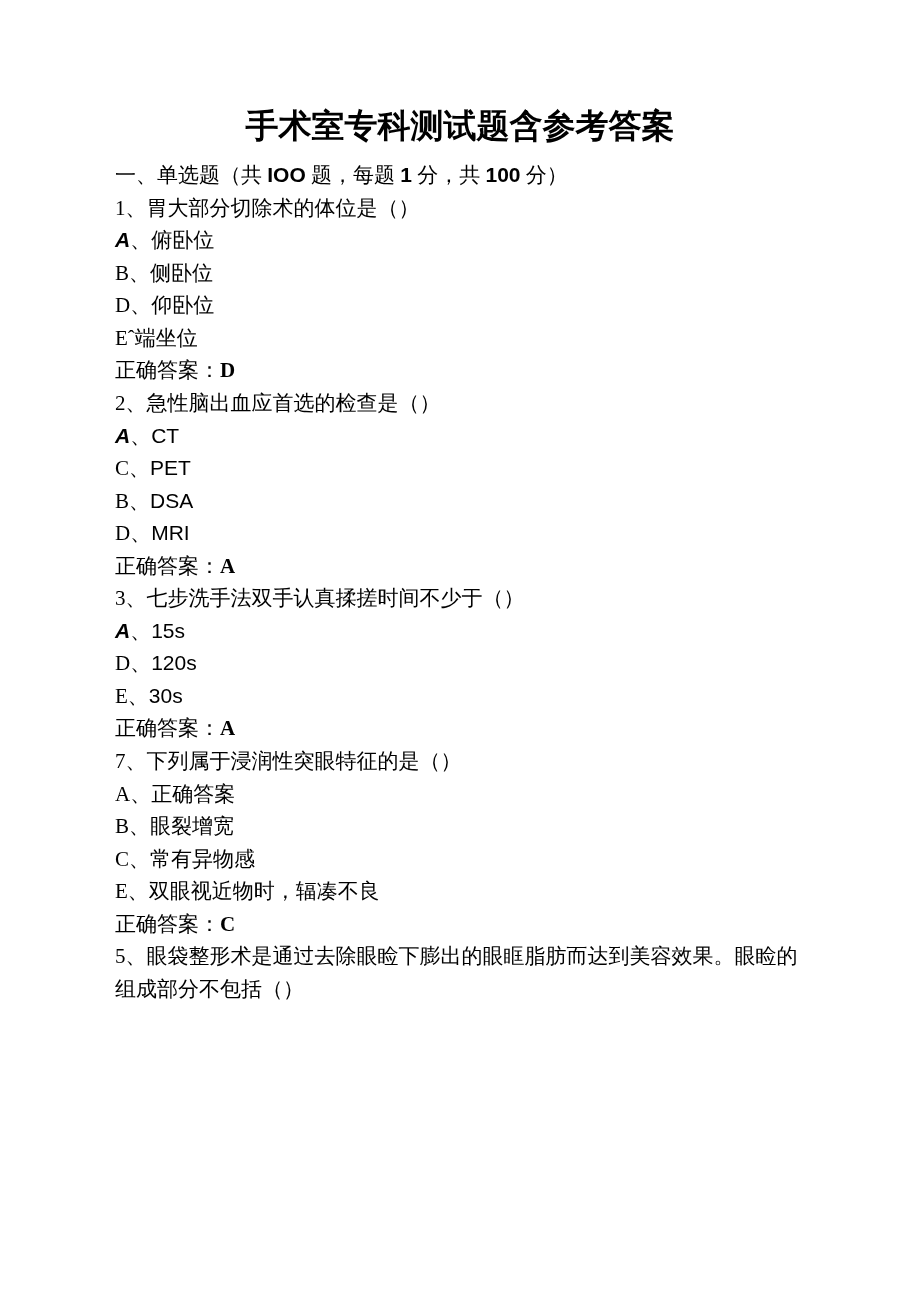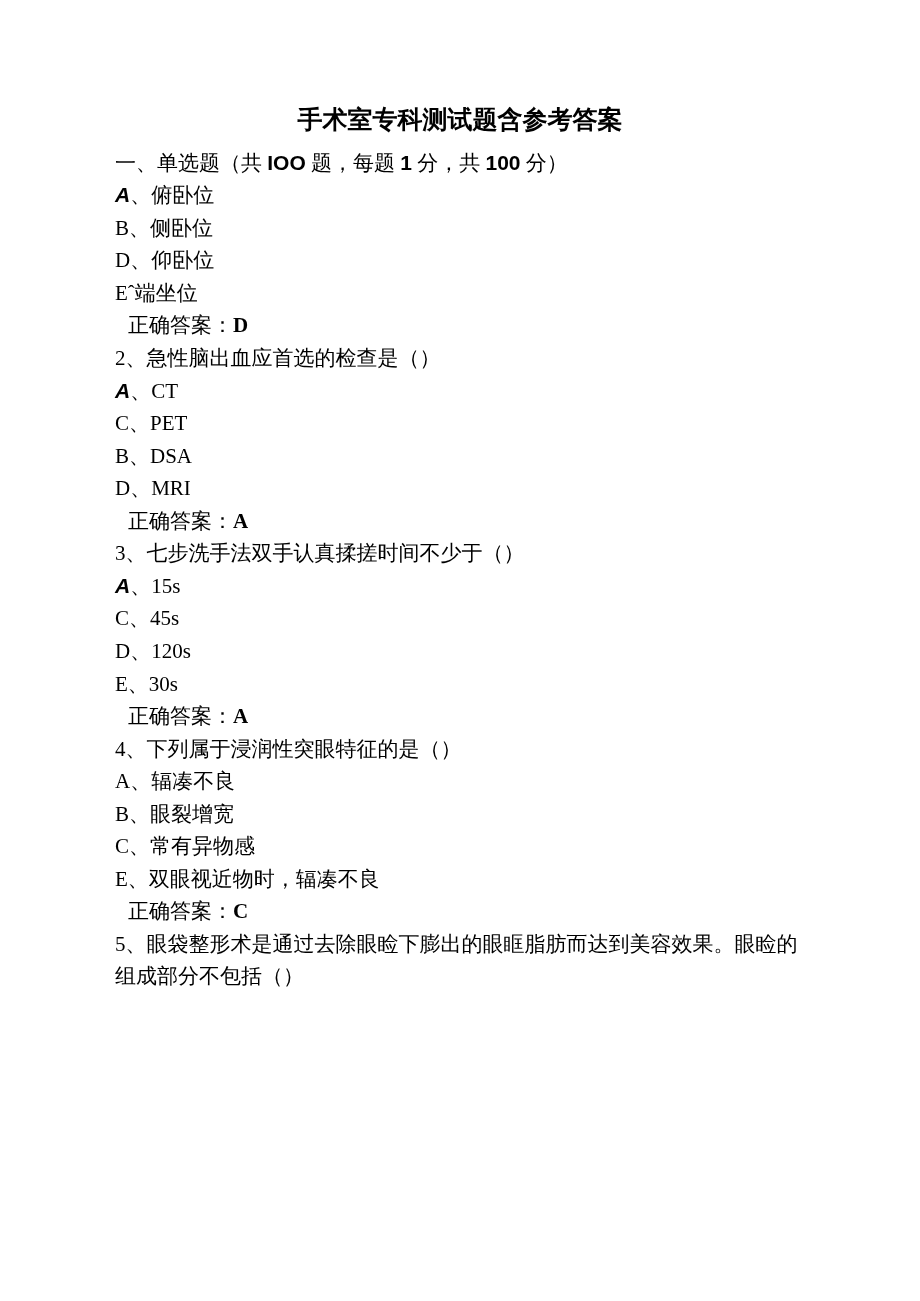--- a/index.html
+++ b/index.html
@@ -12,80 +12,79 @@
     .page {
       padding: 100px 115px 60px 115px;
       box-sizing: border-box;
       color: #000000;
       font-size: 21px;
       line-height: 1.55;
     }
     .title {
       text-align: center;
       font-family: "SimHei", "黑体", sans-serif;
-      font-size: 25px;
+      font-size: 33px;
       font-weight: bold;
       margin-bottom: 8px;
     }
     .section-header {
       font-family: "SimSun", "宋体", serif;
     }
     .section-header .bold {
       font-family: Liberation Sans, sans-serif;
       font-weight: bold;
     }
     .line {
       margin: 0;
     }
     .opt-A-letter {
       font-family: Arial, sans-serif;
       font-style: italic;
       font-weight: bold;
     }
     .latin {
-      font-family: Liberation Serif, serif;
+      font-family: Liberation Sans, sans-serif;
     }
     .answer-label {
       font-family: "SimSun", "宋体", serif;
-      margin-left: 13px;
     }
     .answer-value {
       font-family: "Times New Roman", serif;
       font-weight: bold;
     }
   </style>
 </head>
 <body>
 
 <div class="page">
   <div class="title">手术室专科测试题含参考答案</div>
 
   <div class="line section-header">
     <span>一、单选题（共 </span><span class="bold">IOO</span><span> 题，每题 </span><span class="bold">1</span><span> 分，共 </span><span class="bold">100</span><span> 分）</span>
   </div>
 
   <div id="questions">
+      <div class="line">1、胃大部分切除术的体位是（）</div>
       <div class="line"><span class="opt-A-letter">A</span><span>、俯卧位</span></div>
       <div class="line"><span>B、侧卧位</span></div>
       <div class="line"><span>D、仰卧位</span></div>
       <div class="line"><span>Eˆ端坐位</span></div>
       <div class="line"><span class="answer-label">正确答案：</span><span class="answer-value">D</span></div>
       <div class="line">2、急性脑出血应首选的检查是（）</div>
       <div class="line"><span class="opt-A-letter">A</span><span>、</span><span class="latin">CT</span></div>
       <div class="line"><span>C、</span><span class="latin">PET</span></div>
       <div class="line"><span>B、</span><span class="latin">DSA</span></div>
       <div class="line"><span>D、</span><span class="latin">MRI</span></div>
       <div class="line"><span class="answer-label">正确答案：</span><span class="answer-value">A</span></div>
       <div class="line">3、七步洗手法双手认真揉搓时间不少于（）</div>
       <div class="line"><span class="opt-A-letter">A</span><span>、</span><span class="latin">15s</span></div>
-      <div class="line"><span>C、</span><span class="latin">45s</span></div>
       <div class="line"><span>D、</span><span class="latin">120s</span></div>
       <div class="line"><span>E、</span><span class="latin">30s</span></div>
       <div class="line"><span class="answer-label">正确答案：</span><span class="answer-value">A</span></div>
-      <div class="line">4、下列属于浸润性突眼特征的是（）</div>
-      <div class="line"><span>A、辐凑不良</span></div>
+      <div class="line">7、下列属于浸润性突眼特征的是（）</div>
+      <div class="line"><span>A、正确答案</span></div>
       <div class="line"><span>B、眼裂增宽</span></div>
       <div class="line"><span>C、常有异物感</span></div>
       <div class="line"><span>E、双眼视近物时，辐凑不良</span></div>
       <div class="line"><span class="answer-label">正确答案：</span><span class="answer-value">C</span></div>
       <div class="line">5、眼袋整形术是通过去除眼睑下膨出的眼眶脂肪而达到美容效果。眼睑的组成部分不包括（）</div>
     </div>
 </div>
 
 </body></html>

